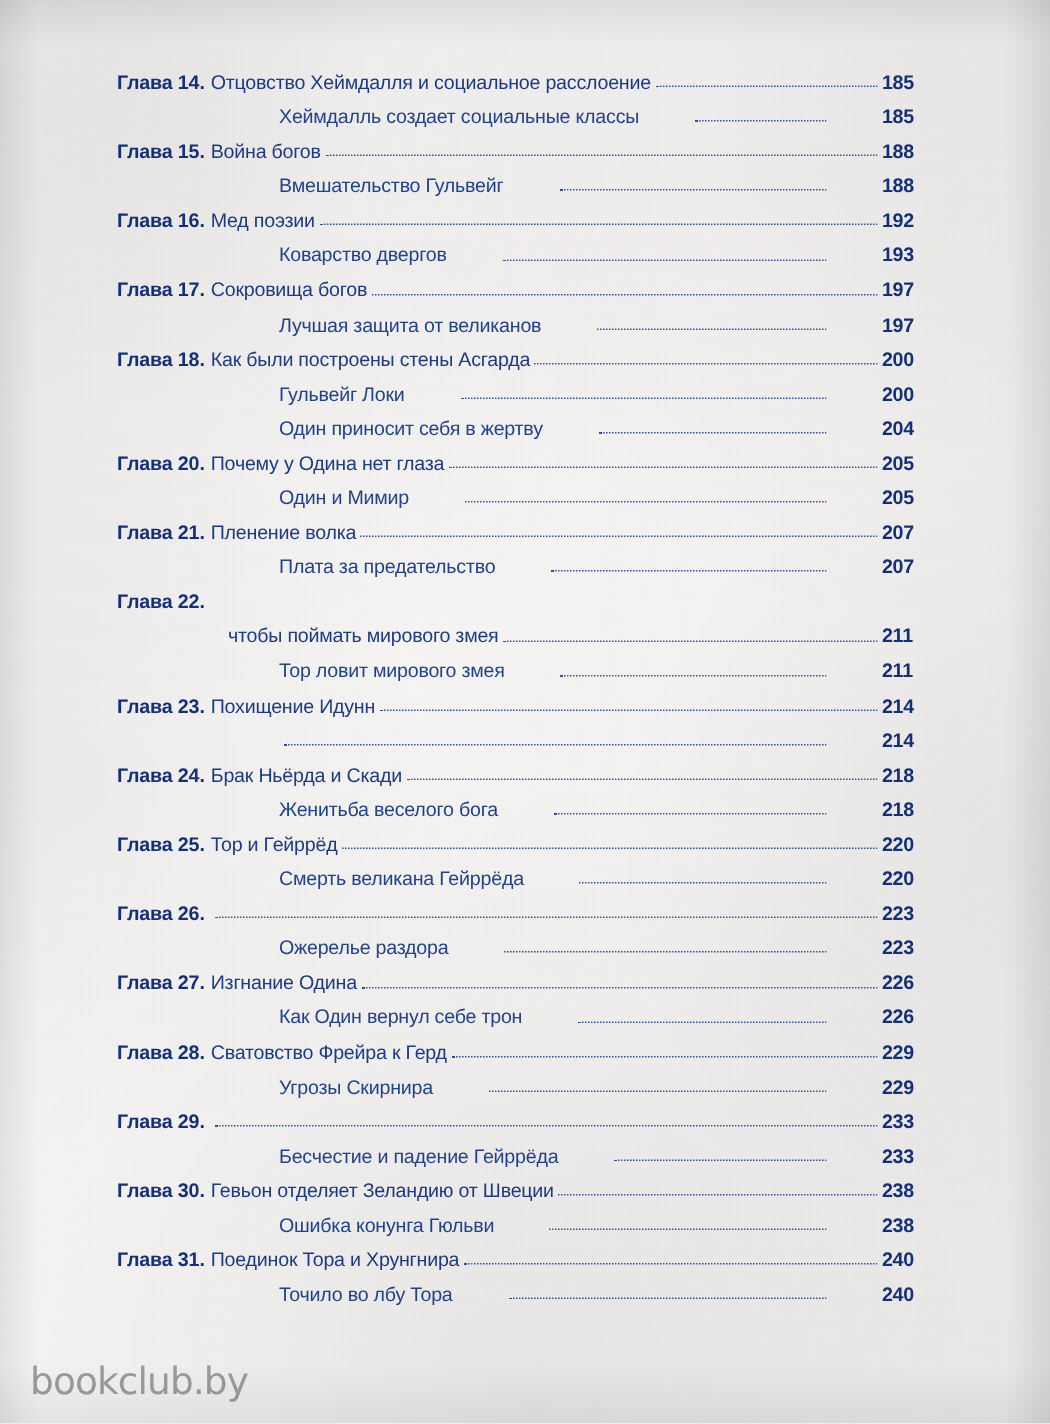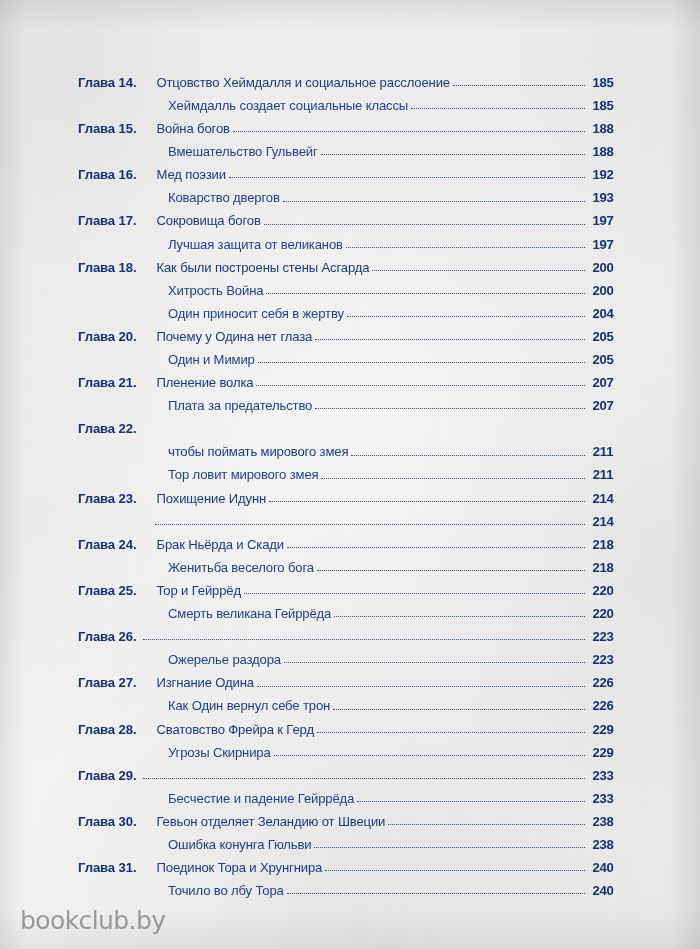--- a/index.html
+++ b/index.html
@@ -32,49 +32,49 @@
     opacity: 0.35;
     background-image:
       repeating-linear-gradient(0deg, rgba(0,0,0,0.012) 0px, rgba(0,0,0,0) 2px, rgba(0,0,0,0.012) 4px),
       repeating-linear-gradient(90deg, rgba(0,0,0,0.012) 0px, rgba(0,0,0,0) 3px, rgba(0,0,0,0.012) 6px);
     pointer-events: none;
   }
 
   .toc {
     position: absolute;
     left: 78px;
-    top: 68px;
+    top: 40px;
     width: 540px;
   }
 
   .toc-row {
     display: flex;
     align-items: flex-end;
     font-size: 13.1px;
     line-height: 16.2px;
     height: 23.1px;
     color: #1b3b86;
     white-space: nowrap;
   }
   .toc-row.sub {
     color: #1f3f8c;
+    gap: 34px;
   }
 
   .chap-label {
     color: #14307a;
     font-weight: bold;
     flex: 0 0 auto;
     padding-right: 4px;
     letter-spacing: -0.1px;
   }
   .title {
     flex: 0 0 auto;
     color: #1b3b86;
     letter-spacing: -0.15px;
-    margin-left: 16px;
   }
   .toc-row.sub .title {
     color: #20438f;
   }
   .indent {
     flex: 0 0 auto;
     width: 74px;
   }
   .leader {
     flex: 1 1 auto;
@@ -90,21 +90,21 @@
     left: 0;
     right: 0;
     bottom: 4px;
     border-bottom: 1.6px dotted #25479a;
     opacity: 0.95;
   }
   .leader.none::before { display: none; }
   .pageno {
     flex: 0 0 auto;
     width: 30px;
-    text-align: center;
+    text-align: left;
     color: #14307a;
     font-weight: bold;
     letter-spacing: -0.2px;
   }
   .pageno.blank { color: transparent; }
 
   
   .cont-row .indent { width: 74px; }
 
   .watermark {
@@ -199,21 +199,21 @@
       <span class="pageno">197</span>
     </div>
     <div class="toc-row">
       <span class="chap-label">Глава 18.</span>
       <span class="title">Как были построены стены Асгарда</span>
       <span class="leader"></span>
       <span class="pageno">200</span>
     </div>
     <div class="toc-row sub">
       <span class="indent"></span>
-      <span class="title">Хитрость Война</span>
+      <span class="title">Гульвейг Локи</span>
       <span class="leader"></span>
       <span class="pageno">200</span>
     </div>
     <div class="toc-row sub">
       <span class="indent"></span>
       <span class="title">Один приносит себя в жертву</span>
       <span class="leader"></span>
       <span class="pageno">204</span>
     </div>
     <div class="toc-row">

